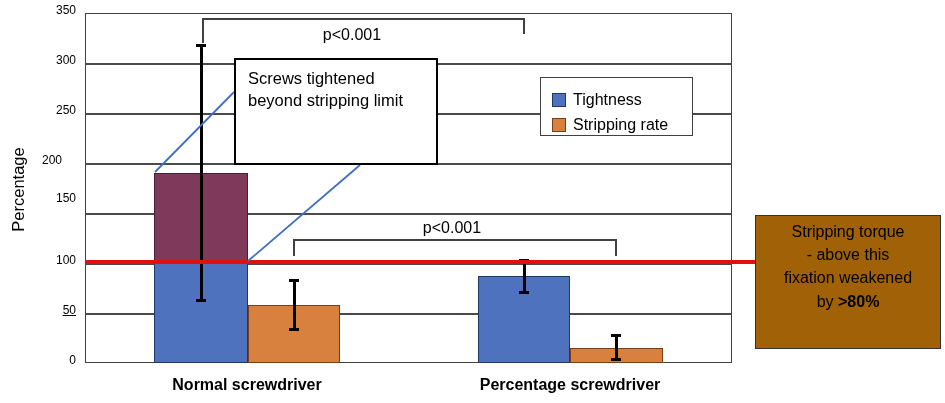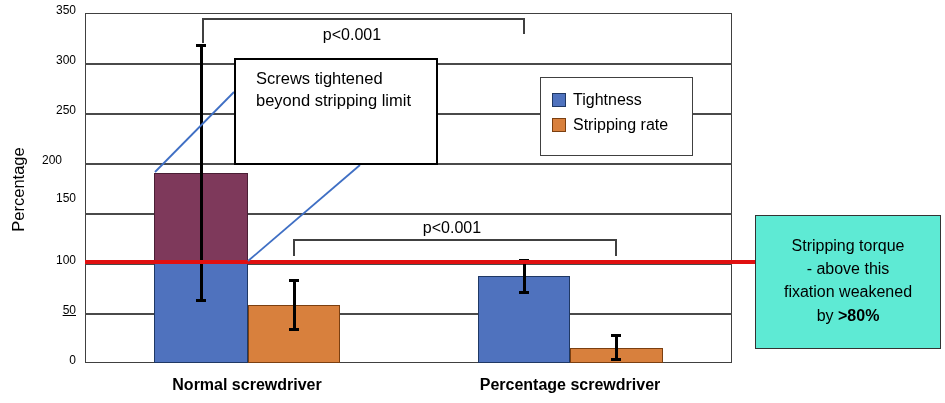--- a/index.html
+++ b/index.html
@@ -16,26 +16,26 @@
   .ytick{width:48px;text-align:right;font-size:12px;z-index:1;}
   .xlabel{width:240px;text-align:center;font-size:16px;z-index:1;font-weight:bold;}
   #ylabel{left:-62px;top:180px;width:160px;text-align:center;font-size:16.5px;
           transform:rotate(-90deg);transform-origin:center;z-index:1;}
   #threshold-line{left:85px;top:260px;width:670px;height:4px;background:#E01010;z-index:4;}
   .bracket-h{height:1.8px;background:#404040;z-index:5;}
   .bracket-tick{width:1.8px;background:#404040;z-index:5;}
   .sig-label{font-size:16px;text-align:center;z-index:5;background:transparent;}
   #callout-svg{left:0;top:0;width:945px;height:403px;z-index:5;pointer-events:none;}
   #callout-box{left:234px;top:58px;width:204px;height:107px;border:2.5px solid #000;
-               background:#fff;box-sizing:border-box;padding:8px 6px 0 20px;
+               background:#fff;box-sizing:border-box;padding:8px 6px 0 12px;
                font-size:16.5px;line-height:1.33;z-index:6;}
   #threshold-box{left:755px;top:215px;width:186px;height:134px;border:1.5px solid #333;
-                 background:#5eead4;box-sizing:border-box;padding:18px 4px;text-align:center;
+                 background:#a16207;box-sizing:border-box;padding:4px 4px;text-align:center;
                  font-size:16px;line-height:1.45;z-index:6;}
-  #legend{left:540px;top:77px;width:153px;height:79px;border:1.5px solid #404040;
+  #legend{left:540px;top:77px;width:153px;height:59px;border:1.5px solid #404040;
           background:#fff;box-sizing:border-box;padding:9px 0 0 11px;z-index:6;}
   .legend-row{display:flex;align-items:center;gap:7px;height:25px;}
   .swatch{width:14px;height:14px;box-sizing:border-box;display:inline-block;}
   .legend-label{font-size:16px;}
 </style>
 </head>
 <body>
 
 <div id="canvas">
 

